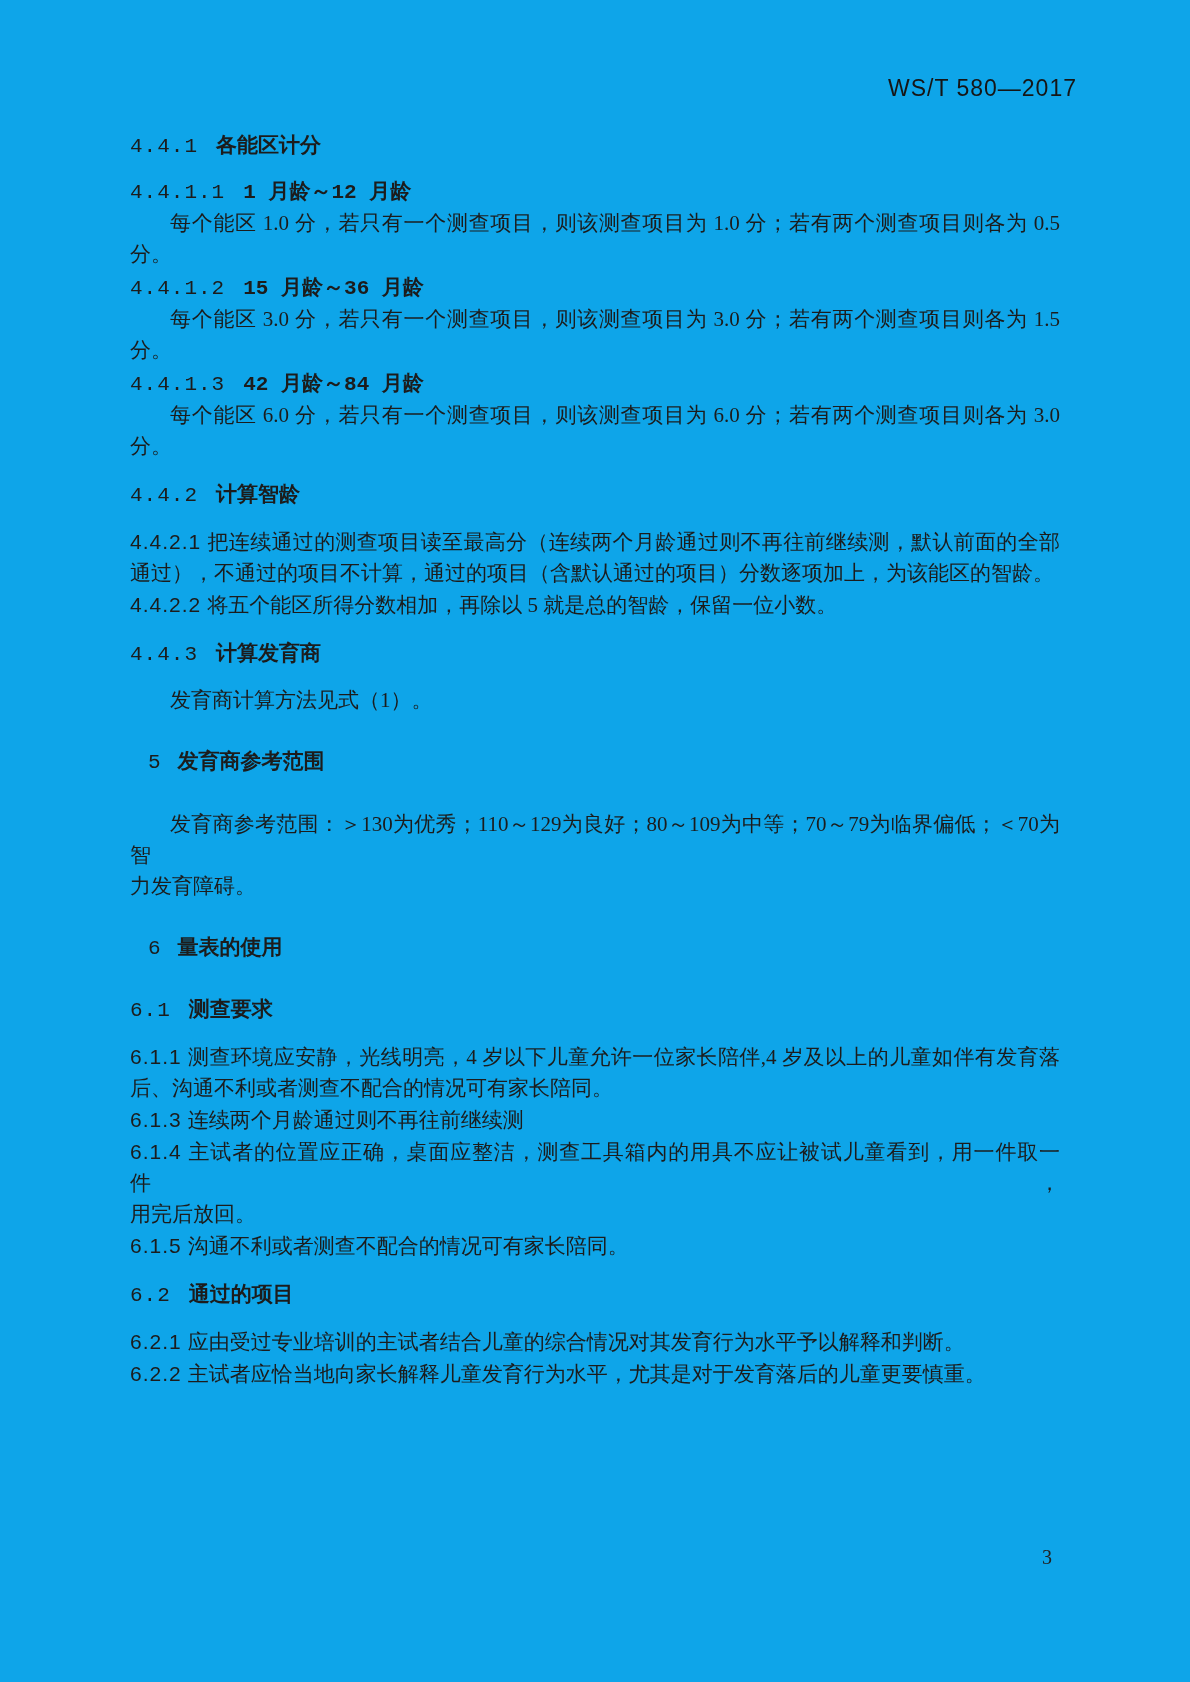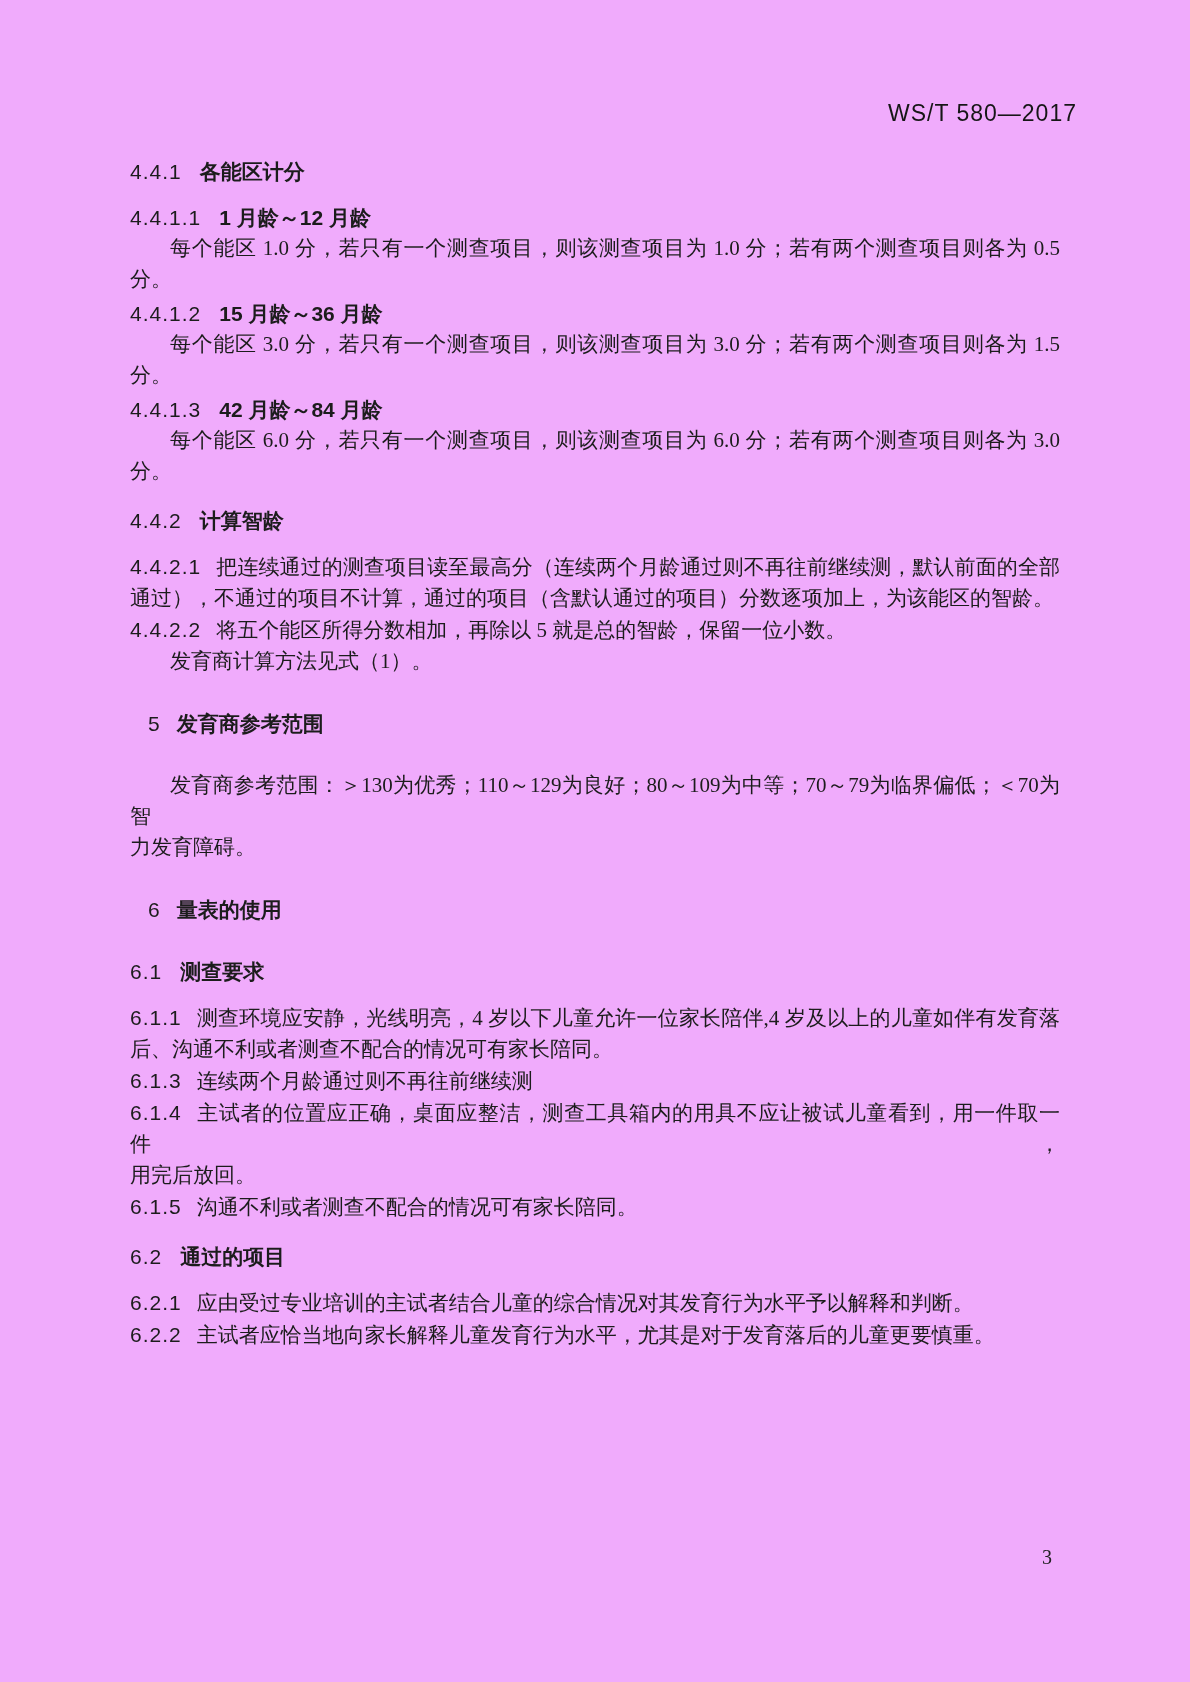--- a/index.html
+++ b/index.html
@@ -1,54 +1,54 @@
 <!DOCTYPE html>
 <html><head>
 <meta charset="utf-8">
 <style>
   html, body { margin: 0; padding: 0; background: #ffffff; }
   .page {
     position: relative;
     width: 1190px;
     height: 1682px;
-    background: #f0abfc;
+    background: #0ea5e9;
     color: #1c1c1c;
     box-sizing: border-box;
-    padding: 102px 130px 0 130px;
+    padding: 77px 130px 0 130px;
     font-family: "Liberation Serif", "DejaVu Serif", serif;
     font-size: 21px;
     overflow: hidden;
   }
   .doc-header {
     text-align: right;
     margin-right: -17px;
     line-height: 22px;
     font-family: "Liberation Sans", "DejaVu Sans", sans-serif;
     font-size: 23px;
     letter-spacing: 1px;
     color: #161616;
   }
   .h2, .h3, .h4 {
-    font-family: Liberation Sans, sans-serif;
+    font-family: Liberation Mono, monospace;
     line-height: 31px;
     font-size: 21px;
   }
   .h2 { margin: 31px 18px; }
   .h3 { margin: 18px 0 15px 0; }
   .h4 { margin: 3px 0 0 0; }
   .hnum { font-weight: 400; margin-right: 18px; letter-spacing: 1px; }
   .h2 .hnum { margin-right: 16px; }
   .htitle { font-weight: 700; }
   .para { margin: 0; }
   .line { line-height: 31px; min-height: 31px; }
   .j { text-align: justify; text-align-last: justify; }
   .indent .line:first-child { text-indent: 40px; }
   .cnum {
     font-family: "Liberation Sans", "DejaVu Sans", sans-serif;
-    margin-right: 15px;
+    margin-right: 6px;
     letter-spacing: 1px;
     white-space: nowrap;
   }
   .page-num {
     position: absolute;
     left: 1042px;
     top: 1545px;
     font-size: 20px;
     line-height: 24px;
     color: #222;
@@ -93,20 +93,23 @@
     <span class="hnum">4.4.2</span><span class="htitle">计算智龄</span>
   </div>
   <div class="para clause">
     <div class="line j"><span class="cnum">4.4.2.1</span><span>把连续通过的测查项目读至最高分（连续两个月龄通过则不再往前继续测，默认前面的全部</span></div>
     <div class="line">通过），不通过的项目不计算，通过的项目（含默认通过的项目）分数逐项加上，为该能区的智龄。</div>
   </div>
   <div class="para clause">
     <div class="line"><span class="cnum">4.4.2.2</span><span>将五个能区所得分数相加，再除以 5 就是总的智龄，保留一位小数。</span></div>
   </div>
 
+  <div class="h3">
+    <span class="hnum">4.4.3</span><span class="htitle">计算发育商</span>
+  </div>
   <div class="para indent">
     <div class="line">发育商计算方法见式（1）。</div>
   </div>
 
   <div class="h2">
     <span class="hnum">5</span><span class="htitle">发育商参考范围</span>
   </div>
   <div class="para indent">
     <div class="line j">发育商参考范围：＞130为优秀；110～129为良好；80～109为中等；70～79为临界偏低；＜70为智</div>
     <div class="line">力发育障碍。</div>

